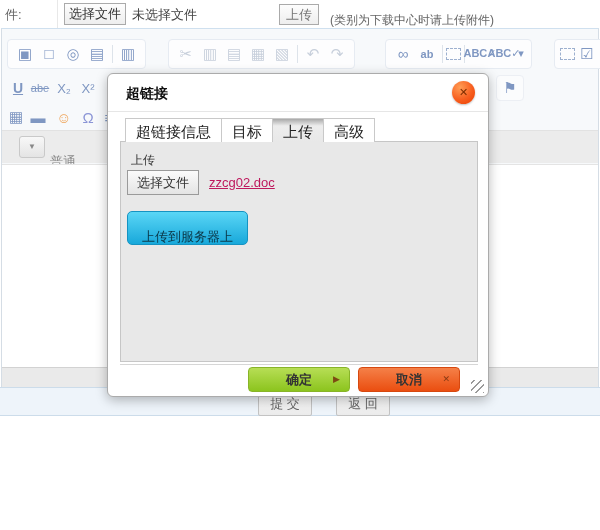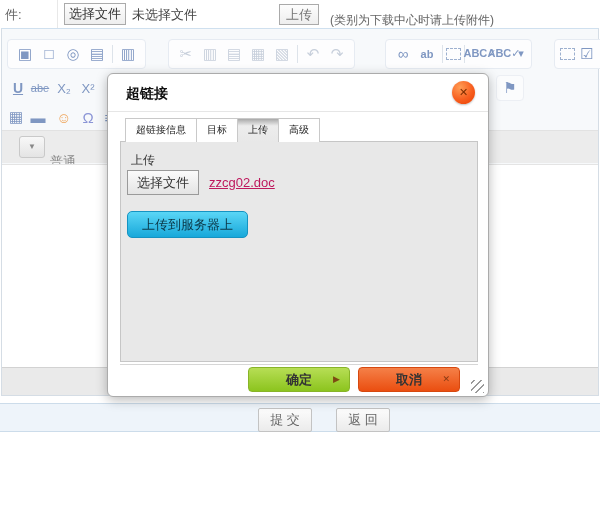--- a/index.html
+++ b/index.html
@@ -44,48 +44,48 @@
   .flag-tile { position:absolute; left:494px; top:3px; width:28px; height:26px; background:#fbfcfd;
     border:1px solid #eceff4; border-radius:4px; display:flex; align-items:center; justify-content:center; }
   .underline-i { text-decoration:underline; font-weight:bold; font-size:14px; }
   .strike-i { text-decoration:line-through; font-size:11px; }
   .content { position:absolute; left:0; top:135px; width:596px; height:204px; background:#fff;
     border-top:1px solid #e4e4e4; }
   .editor-bottom { position:absolute; left:0; bottom:0; width:596px; height:28px; background:#eaeaea;
     border-top:1px solid #d2d2d2; }
 
   
-  .page-footer { position:absolute; left:0; top:403px; width:600px; height:29px; background:#eef4fa;
+  .page-footer { position:absolute; left:0; top:387px; width:600px; height:29px; background:#eef4fa;
     border-top:1px solid #ccdcea; border-bottom:1px solid #ccdcea; }
   .pf-btn { position:absolute; top:4px; width:54px; height:24px; background:linear-gradient(#fcfcfc,#ebebeb);
     border:1px solid #c3c3c3; border-radius:2px; color:#666; font-size:13px; cursor:pointer;
     font-family:"Liberation Sans","DejaVu Sans",sans-serif; }
   .pf-submit { left:258px; }
   .pf-back { left:336px; }
 
   
   .dialog { position:absolute; left:107px; top:73px; width:382px; height:324px; background:#fff;
     border:1px solid #ababab; border-radius:6px; box-shadow:0 3px 12px rgba(0,0,0,.28); z-index:10; }
   .dlg-title { position:absolute; left:18px; top:11px; font-size:14px; font-weight:bold; color:#111; }
   .dlg-close { position:absolute; right:13px; top:7px; width:23px; height:23px; border-radius:50%;
     background:radial-gradient(circle at 35% 28%, #ff9d55, #f75e1f 55%, #e93d00);
     color:#7e2d00; font-size:11px; font-weight:bold; text-align:center; line-height:23px;
     cursor:pointer; box-shadow:0 1px 2px rgba(0,0,0,.25); }
   .dlg-hsep { position:absolute; left:0; top:37px; width:100%; height:1px; background:#e6e6e6; }
   .dlg-tabs { position:absolute; left:17px; top:44px; display:flex; z-index:2; }
-  .tab { height:24px; padding:4px 10px 12px 10px; font-size:10px; color:#222; background:#fff;
+  .tab { height:24px; padding:4px 10px 12px 10px; font-size:15px; color:#222; background:#fff;
     border:1px solid #c9c9c9; border-bottom:none; margin-right:-1px; cursor:pointer; }
   .tab.selected { background:linear-gradient(#a9a9a9, #ededed 30%, #e8e8e8 100%); height:24px; }
   .dlg-panel { position:absolute; left:12px; top:67px; width:358px; height:221px; background:#e8e8e8;
     border:1px solid #c6c6c6; z-index:1; }
   .panel-label { position:absolute; left:10px; top:10px; font-size:12px; color:#333; }
   .choose-dlg { position:absolute; left:6px; top:28px; width:72px; height:25px;
     background:linear-gradient(#fbfbfb,#e4e4e4); border:1px solid #9a9a9a; }
   .filename { position:absolute; left:88px; top:33px; font-size:13px; color:#be185d;text-decoration:underline; }
-  .btn-blue { position:absolute; left:6px; top:69px; height:27px; padding:4px 14px;
+  .btn-blue { position:absolute; left:6px; top:69px; height:27px; padding:16px 14px;
     background:linear-gradient(#5ad6f6,#18a8da); border:1px solid #1593c2; border-radius:5px;
     font-size:13px; color:#0b3747; cursor:pointer;
     font-family:"Liberation Sans","DejaVu Sans",sans-serif; }
   .dlg-fsep { position:absolute; left:12px; top:290px; width:358px; height:1px; background:#d6d6d6; }
   .dlg-btn { position:absolute; top:293px; width:102px; height:25px; border-radius:4px; font-size:13px;
     font-weight:bold; color:#333; cursor:pointer; font-family:"Liberation Sans","DejaVu Sans",sans-serif; }
   .btn-green { left:140px; background:linear-gradient(#b7de55,#8cc41e); border:1px solid #88b428; }
   .btn-orange { left:250px; background:linear-gradient(#f58048,#ea4e10); border:1px solid #d6480f; }
   .btn-glyph { position:absolute; right:9px; top:6px; font-size:9px; font-weight:bold; }
   .btn-green .btn-glyph { color:#7d4a12; }

